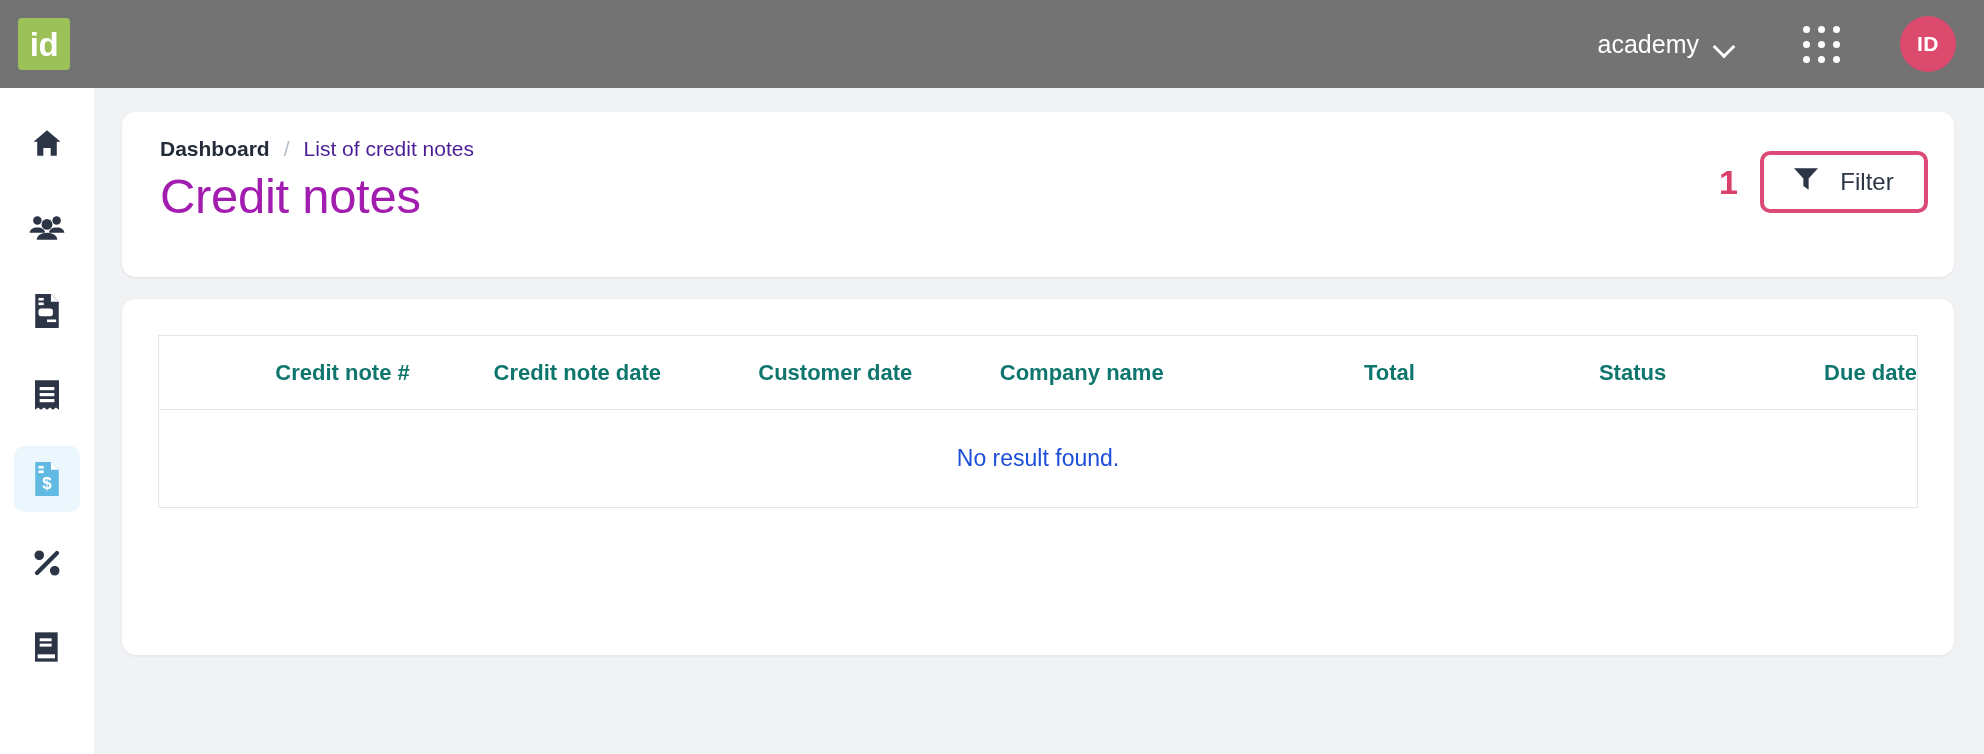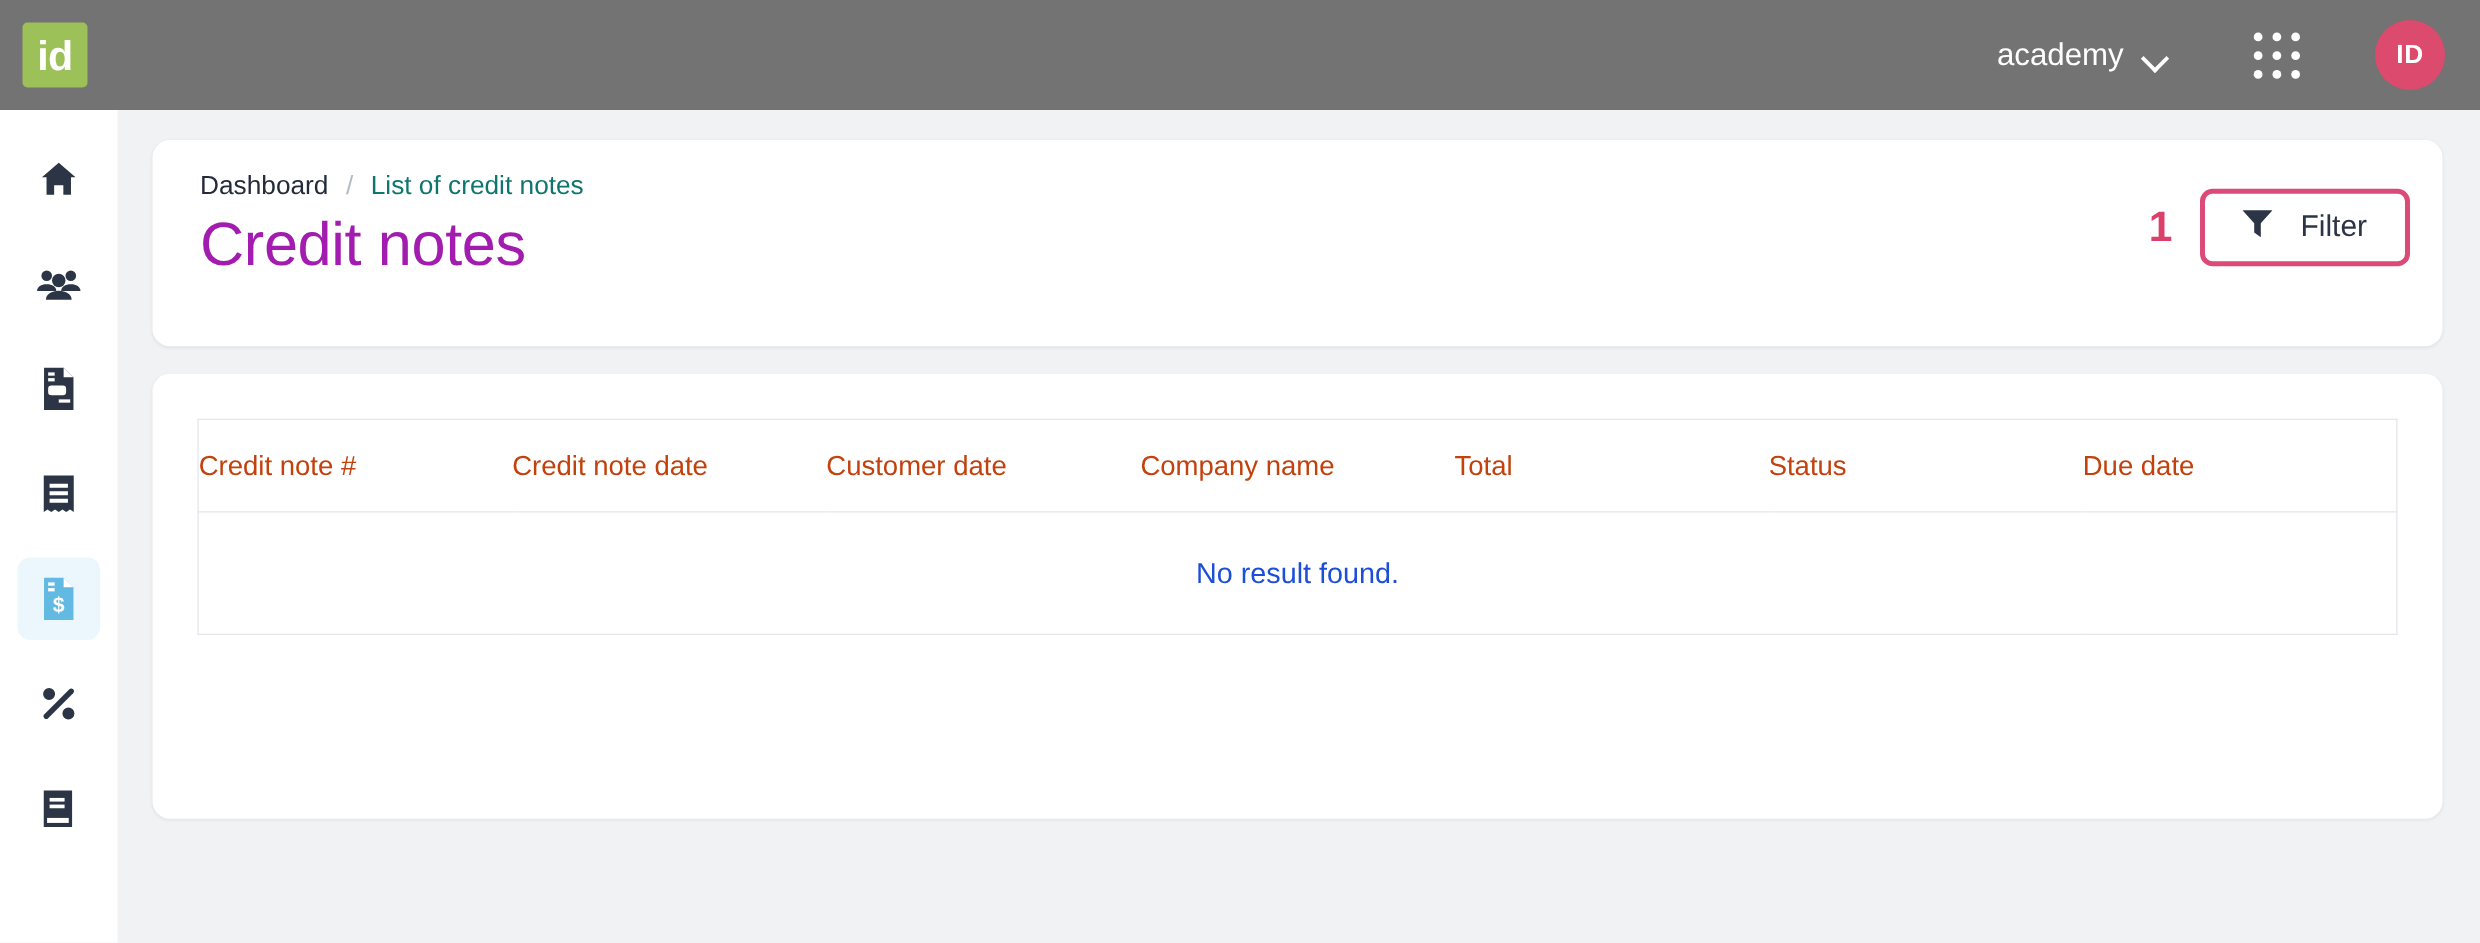--- a/index.html
+++ b/index.html
@@ -136,23 +136,23 @@
     align-items: flex-start;
     justify-content: space-between;
   }
   .breadcrumb {
     display: flex;
     align-items: center;
     gap: 14px;
     font-size: 21px;
     margin-bottom: 7px;
   }
-  .bc-root { color: #242C3A; cursor: pointer; }
+  .bc-root { color: #242C3A; cursor: pointer; font-weight: bold; }
   .bc-sep  { color: #B4BCC8; }
-  .bc-cur  { color: #0f766e; }
+  .bc-cur  { color: #4c1d95; }
   .page-title {
     font-size: 49px;
     color: #a21caf;
     font-weight: normal;
     letter-spacing: -0.3px;
   }
   .header-actions {
     display: flex;
     align-items: center;
     gap: 22px;
@@ -186,23 +186,23 @@
   table {
     width: 100%;
     border-collapse: collapse;
     table-layout: fixed;
   }
   thead th {
     border-top: 1px solid #E3E6EA;
     border-bottom: 1px solid #E3E6EA;
     height: 74px;
     font-size: 22px;
-    color: #c2410c;
-    font-weight: normal;
-    text-align: left;
+    color: #0f766e;
+    font-weight: bold;
+    text-align: right;
     padding: 0;
   }
   thead th:first-child { border-left: 1px solid #E3E6EA; }
   thead th:last-child  { border-right: 1px solid #E3E6EA; }
   tbody td {
     height: 98px;
     text-align: center;
     font-size: 23px;
     color: #1d4ed8;
     border-bottom: 1px solid #E3E6EA;

